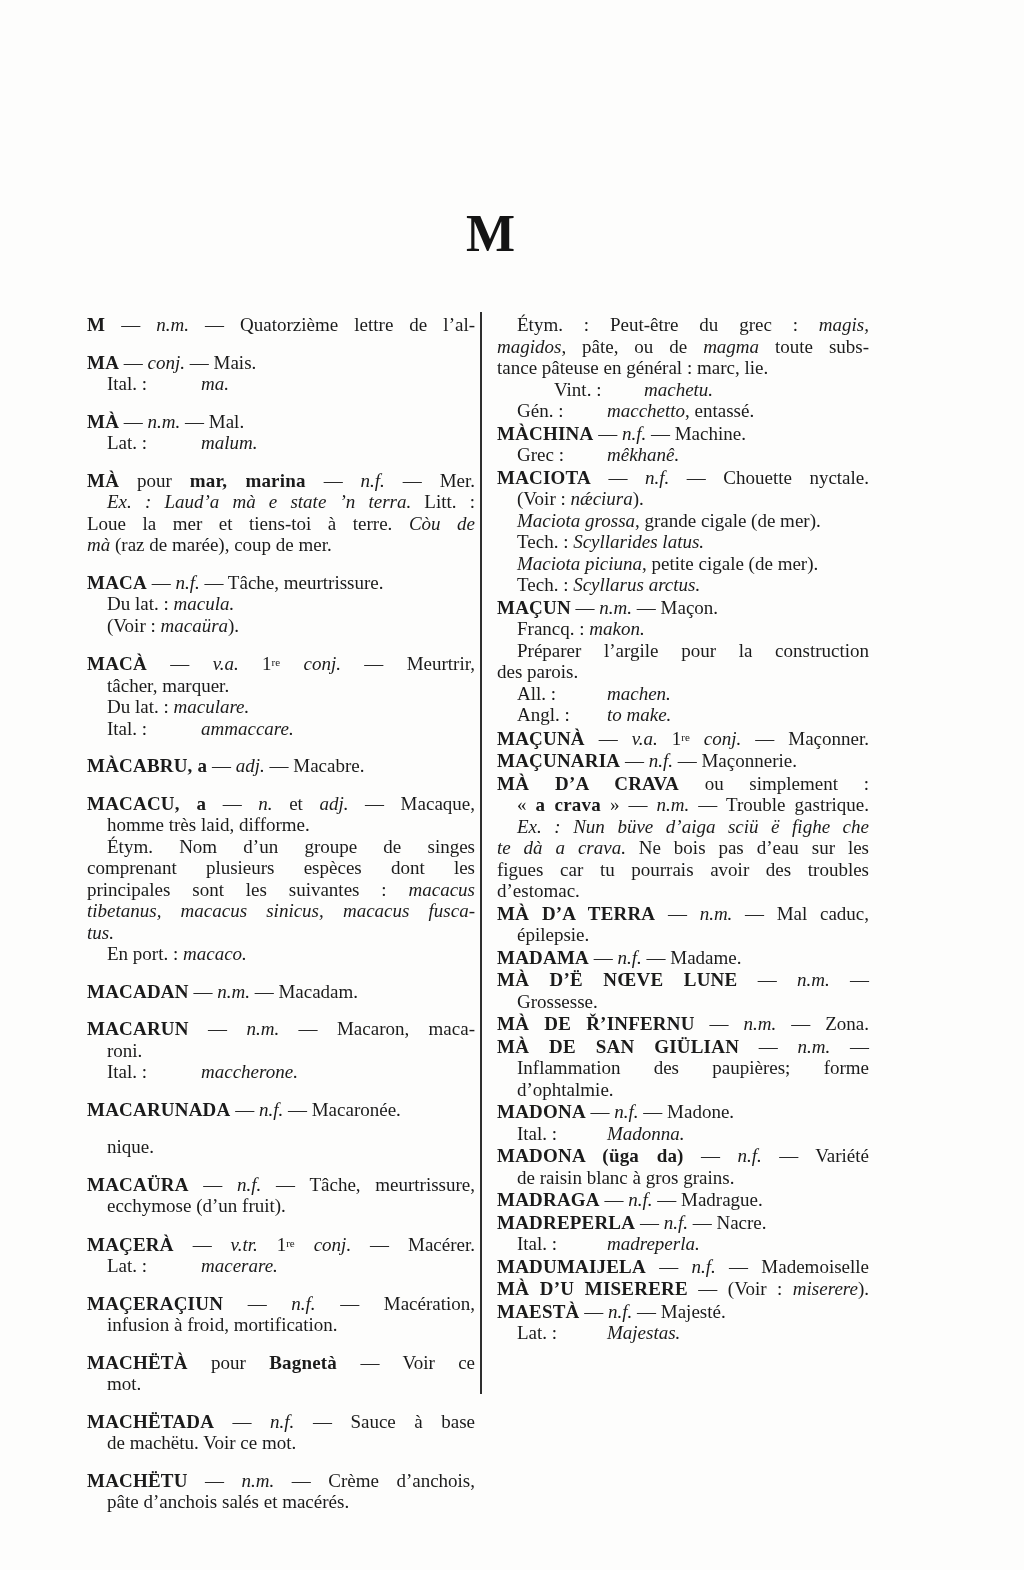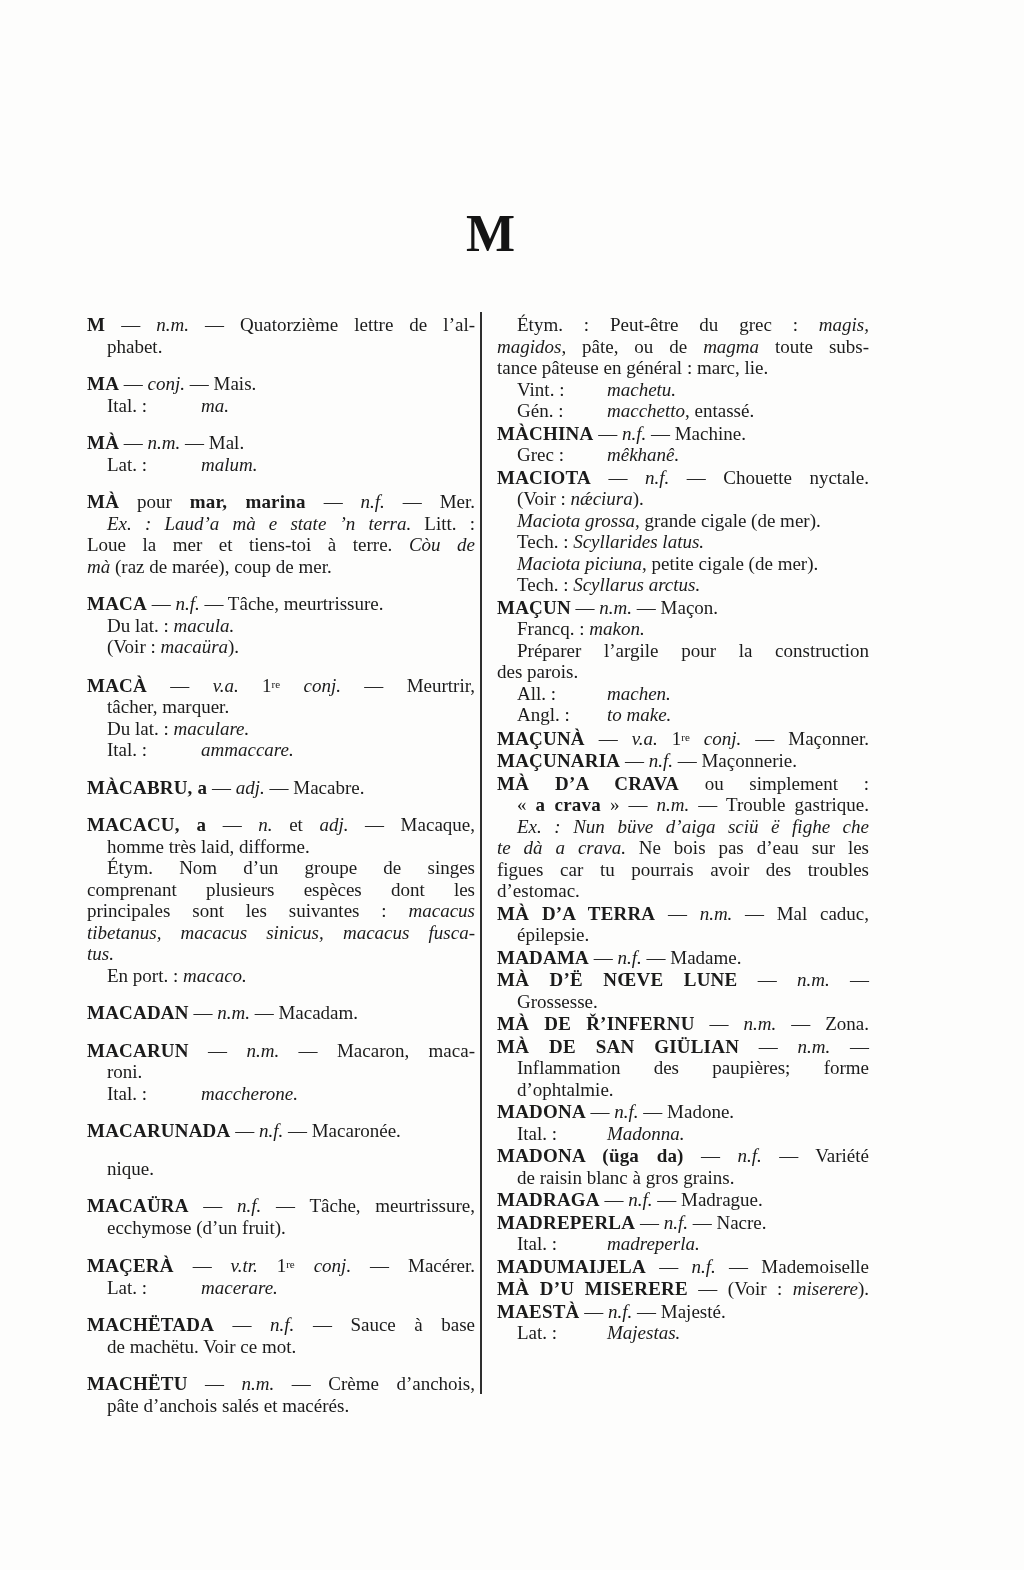--- a/index.html
+++ b/index.html
@@ -50,21 +50,20 @@
 <body style="background: rgb(253, 253, 252); color: rgb(27, 27, 27);">
 
 <div class="page">
   <div class="letter-heading">M</div>
 
   <div class="columns">
     <div class="divider" style="background: rgb(46, 46, 46);"></div>
     <div class="col col-left" id="col-left">
         <div class="entry">
           <div class="line j"><span class="b">M</span><span class="r"> — </span><span class="i">n.m.</span><span class="r"> — Quatorzième lettre de l’al-</span></div>
-          <div class="line ind"><span class="r">phabet.</span></div>
         </div>
         <div class="entry">
           <div class="line"><span class="b">MA</span><span class="r"> — </span><span class="i">conj.</span><span class="r"> — Mais.</span></div>
           <div class="line ind"><span class="r lbl" style="width: 94px;">Ital. :</span><span class="i">ma.</span></div>
         </div>
         <div class="entry">
           <div class="line"><span class="b">MÀ</span><span class="r"> — </span><span class="i">n.m.</span><span class="r"> — Mal.</span></div>
           <div class="line ind"><span class="r lbl" style="width: 94px;">Lat. :</span><span class="i">malum.</span></div>
         </div>
         <div class="entry">
@@ -113,34 +112,42 @@
         </div>
         <div class="entry">
           <div class="line j"><span class="b">MACAÜRA</span><span class="r"> — </span><span class="i">n.f.</span><span class="r"> — Tâche, meurtrissure,</span></div>
           <div class="line ind"><span class="r">ecchymose (d’un fruit).</span></div>
         </div>
         <div class="entry">
           <div class="line j"><span class="b">MAÇERÀ</span><span class="r"> — </span><span class="i">v.tr.</span><span class="r"> 1</span><span class="sup">re</span><span class="r"> </span><span class="i">conj.</span><span class="r"> — Macérer.</span></div>
           <div class="line ind"><span class="r lbl" style="width: 94px;">Lat. :</span><span class="i">macerare.</span></div>
         </div>
         <div class="entry">
+          <div class="line j"><span class="b">MAÇERAÇIUN</span><span class="r"> — </span><span class="i">n.f.</span><span class="r"> — Macération,</span></div>
+          <div class="line ind"><span class="r">infusion à froid, mortification.</span></div>
+        </div>
+        <div class="entry">
+          <div class="line j"><span class="b">MACHËTÀ</span><span class="r"> pour </span><span class="b">Bagnetà</span><span class="r"> — Voir ce</span></div>
+          <div class="line ind"><span class="r">mot.</span></div>
+        </div>
+        <div class="entry">
           <div class="line j"><span class="b">MACHËTADA</span><span class="r"> — </span><span class="i">n.f.</span><span class="r"> — Sauce à base</span></div>
           <div class="line ind"><span class="r">de machëtu. Voir ce mot.</span></div>
         </div>
         <div class="entry">
           <div class="line j"><span class="b">MACHËTU</span><span class="r"> — </span><span class="i">n.m.</span><span class="r"> — Crème d’anchois,</span></div>
           <div class="line ind"><span class="r">pâte d’anchois salés et macérés.</span></div>
         </div>
       </div>
     <div class="col col-right" id="col-right">
         <div class="entry">
           <div class="line ind j"><span class="r">Étym. : Peut-être du grec : </span><span class="i">magis,</span></div>
           <div class="line j"><span class="i">magidos</span><span class="r">, pâte, ou de </span><span class="i">magma</span><span class="r"> toute subs-</span></div>
           <div class="line"><span class="r">tance pâteuse en général : marc, lie.</span></div>
-          <div class="line ind"><span class="r lbl" style="width: 90px;">Vint. :</span><span class="i">machetu.</span></div>
+          <div class="line ind"><span class="r lbl" style="width: 90px; margin-left: 37px;">Vint. :</span><span class="i">machetu.</span></div>
           <div class="line ind"><span class="r lbl" style="width: 90px;">Gén. :</span><span class="i">macchetto</span><span class="r">, entassé.</span></div>
         </div>
         <div class="entry">
           <div class="line"><span class="b">MÀCHINA</span><span class="r"> — </span><span class="i">n.f.</span><span class="r"> — Machine.</span></div>
           <div class="line ind"><span class="r lbl" style="width: 90px;">Grec :</span><span class="i">mêkhanê.</span></div>
         </div>
         <div class="entry">
           <div class="line j"><span class="b">MACIOTA</span><span class="r"> — </span><span class="i">n.f.</span><span class="r"> — Chouette nyctale.</span></div>
           <div class="line ind"><span class="r">(Voir : </span><span class="i">nǽciura</span><span class="r">).</span></div>
           <div class="line ind"><span class="i">Maciota grossa</span><span class="r">, grande cigale (de mer).</span></div>

